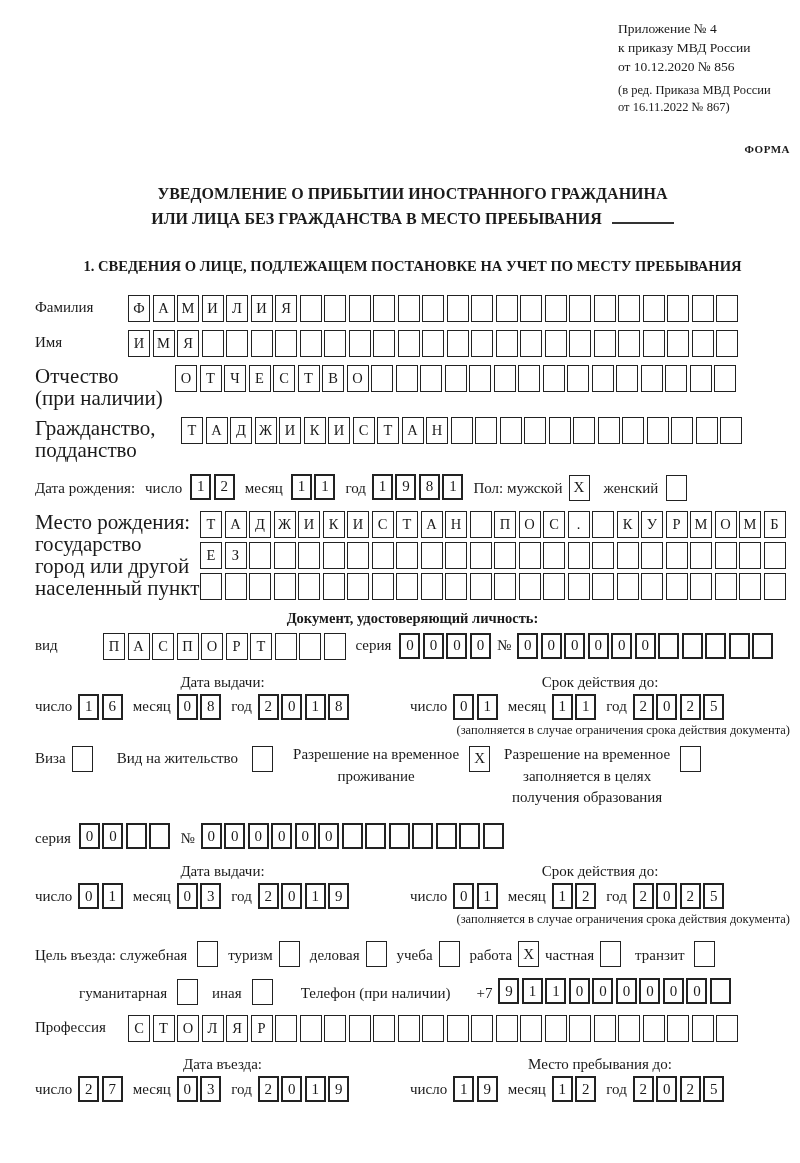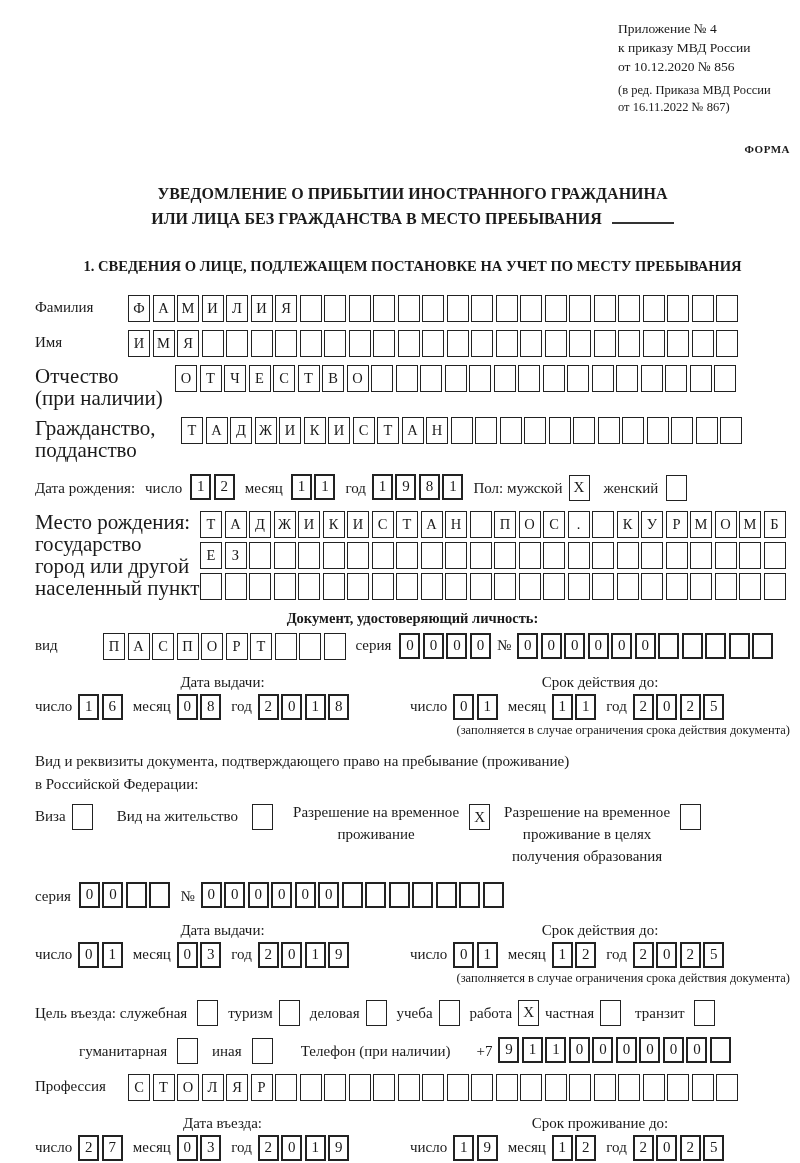--- a/index.html
+++ b/index.html
@@ -377,38 +377,34 @@
             <span class="cell dcell">2</span>
             <span class="cell dcell">0</span>
             <span class="cell dcell">2</span>
             <span class="cell dcell">5</span>
           </div>
       </div>
       <div class="note">(заполняется в случае ограничения срока действия документа)</div>
     </div>
   </div>
 
-  <div class="intro">
-    <div>Вид и реквизиты документа, подтверждающего право на пребывание (проживание)</div>
-    <div>в Российской Федерации:</div>
-  </div>
 
   <div class="row" style="margin-top:6px;">
     <span class="lbl" style="padding-top:6px;">Виза</span>
     <span class="checkbox ml6"></span>
     <span class="lbl ml24" style="padding-top:6px;">Вид на жительство</span>
     <span class="checkbox ml14"></span>
     <div class="mlab ml20">
       <div>Разрешение на временное</div>
       <div>проживание</div>
     </div>
     <span class="checkbox ml10">X</span>
     <div class="mlab ml14">
       <div>Разрешение на временное</div>
-      <div>проживание в целях</div>
+      <div>заполняется в целях</div>
       <div>получения образования</div>
     </div>
     <span class="checkbox ml10"></span>
   </div>
 
   <div class="row" style="margin-top:14px;align-items:center;">
     <span class="sub mr8">серия</span>
     <div class="cells">
         <span class="cell dcell">0</span>
         <span class="cell dcell">0</span>
@@ -567,21 +563,21 @@
         <span class="sub ml10 mr6">год</span>
         <div class="cells">
             <span class="cell dcell">2</span>
             <span class="cell dcell">0</span>
             <span class="cell dcell">1</span>
             <span class="cell dcell">9</span>
           </div>
       </div>
     </div>
     <div class="col-r">
-      <div class="col-title">Срок проживание до:</div>
+      <div class="col-title">Место пребывания до:</div>
       <div class="dg">
         <span class="sub mr6">число</span>
         <div class="cells">
             <span class="cell dcell">1</span>
             <span class="cell dcell">9</span>
           </div>
         <span class="sub ml10 mr6">месяц</span>
         <div class="cells">
             <span class="cell dcell">1</span>
             <span class="cell dcell">2</span>

